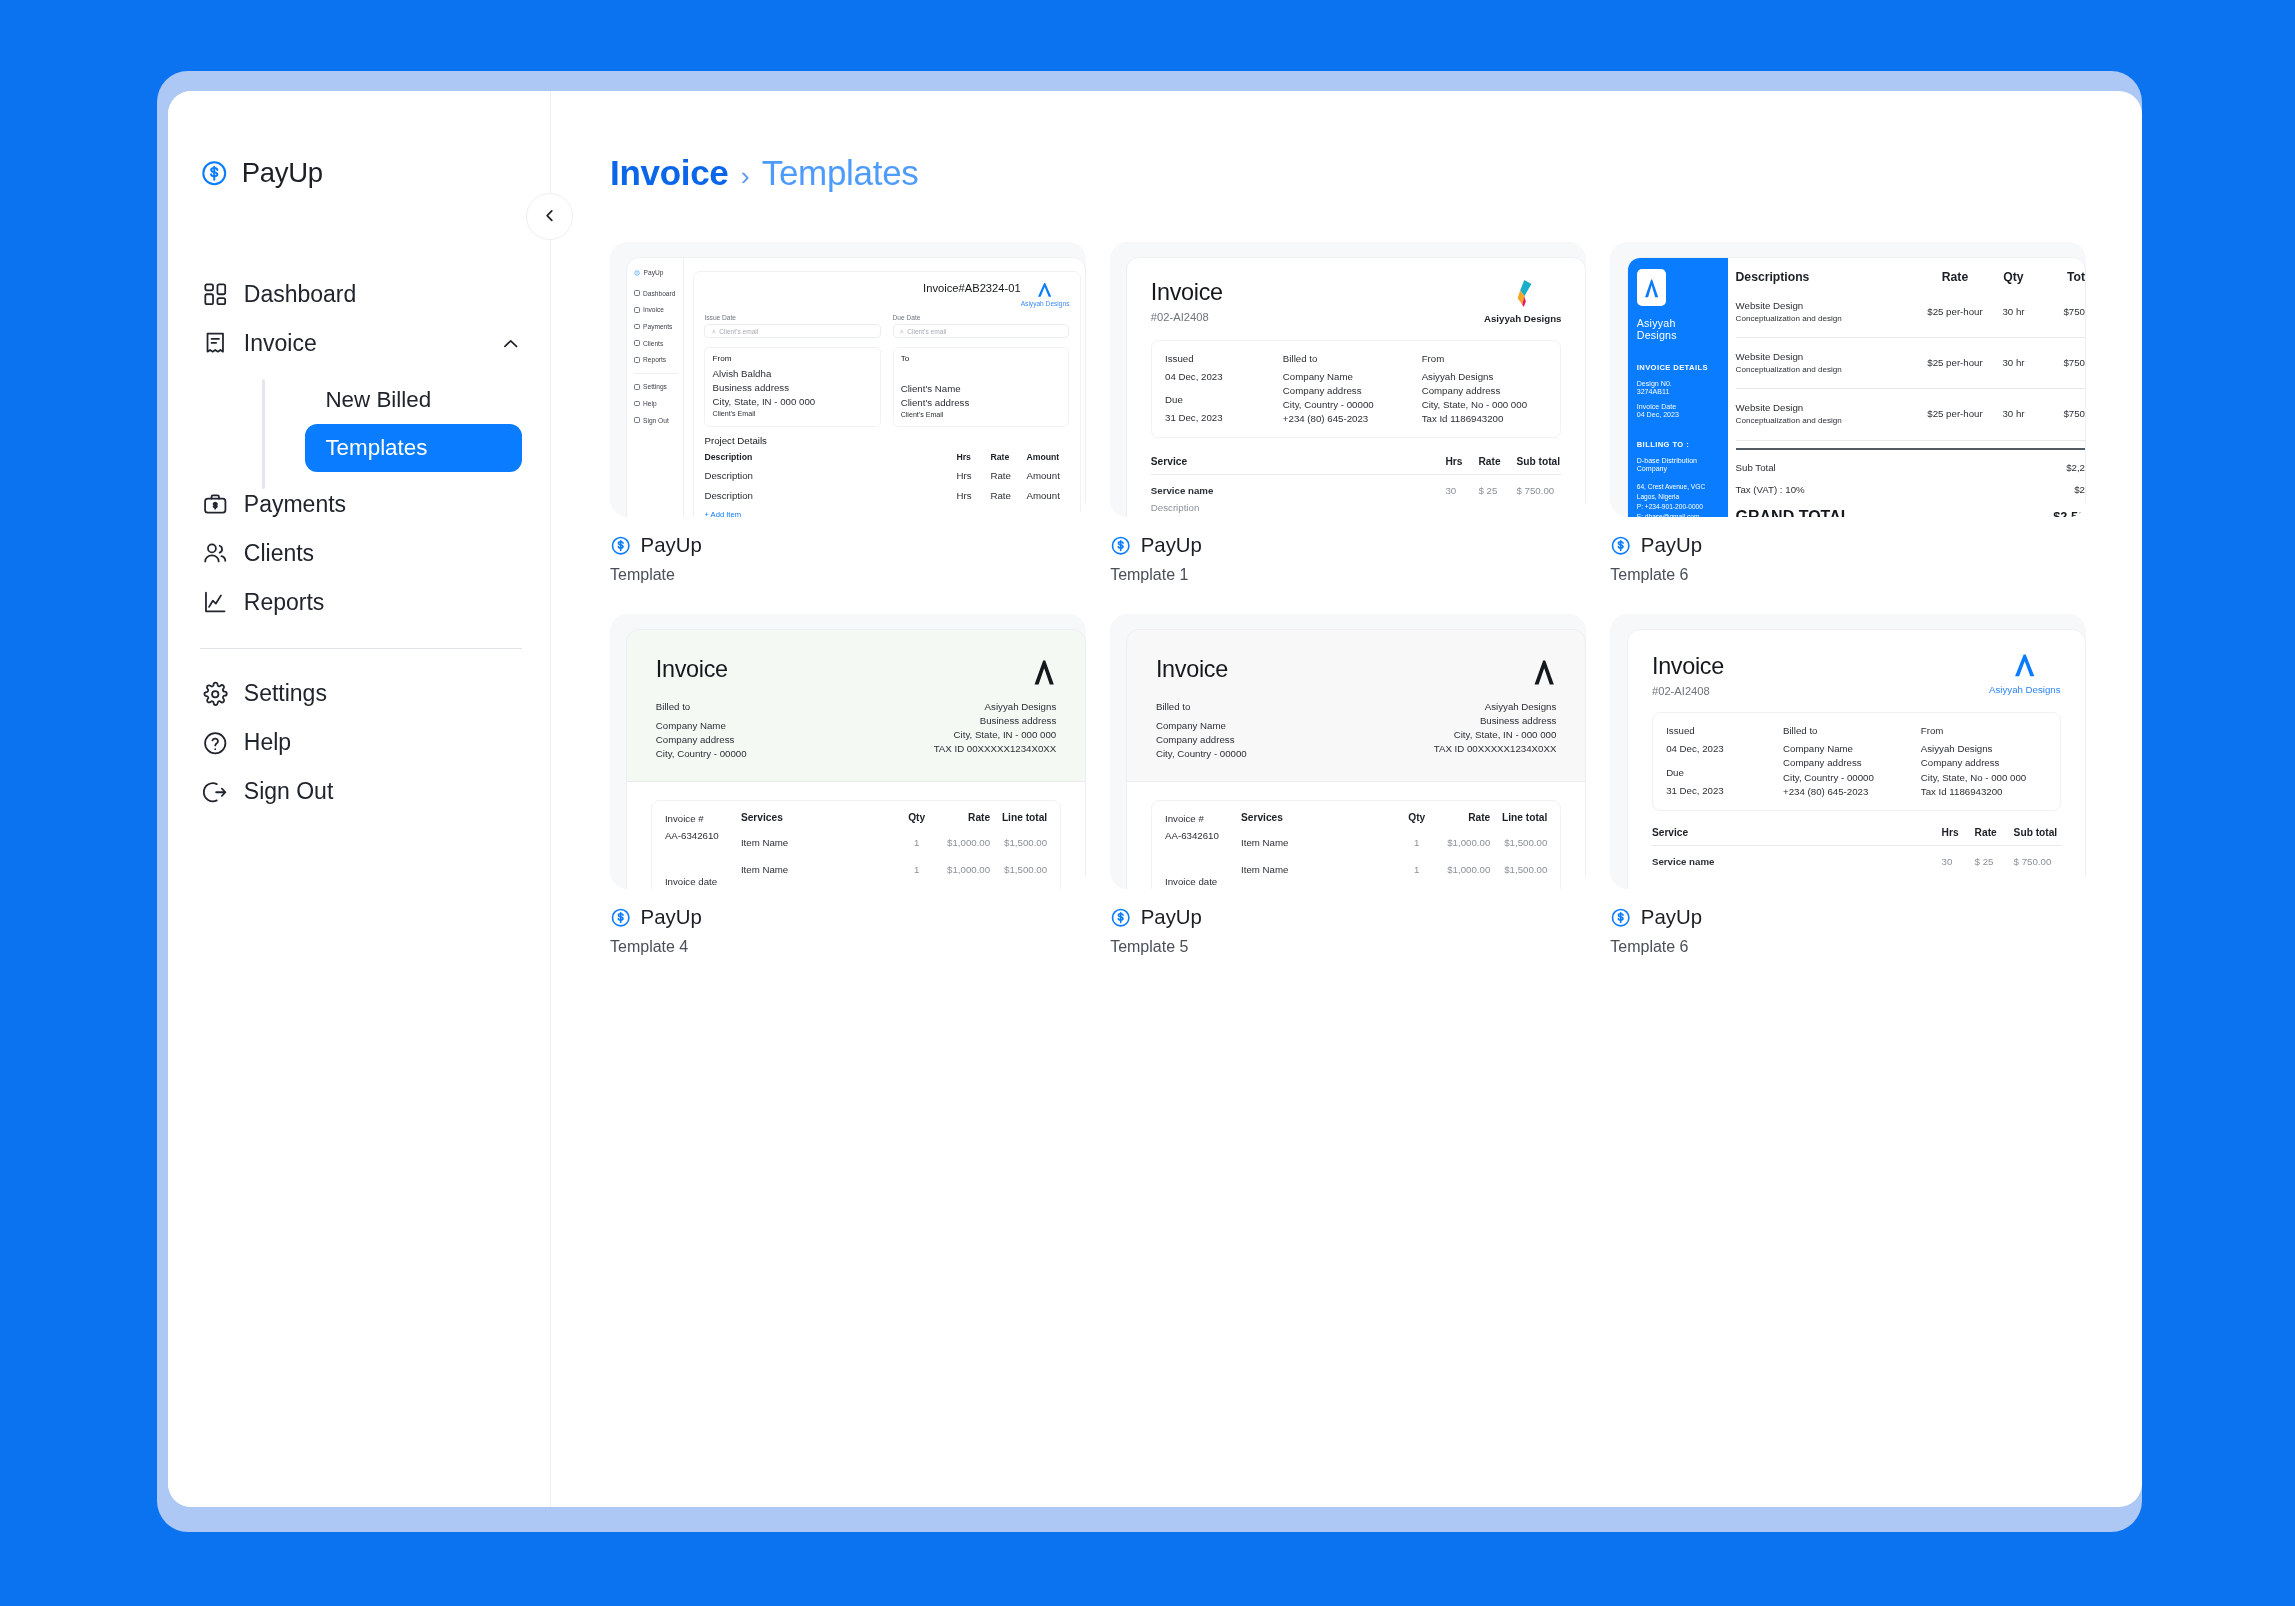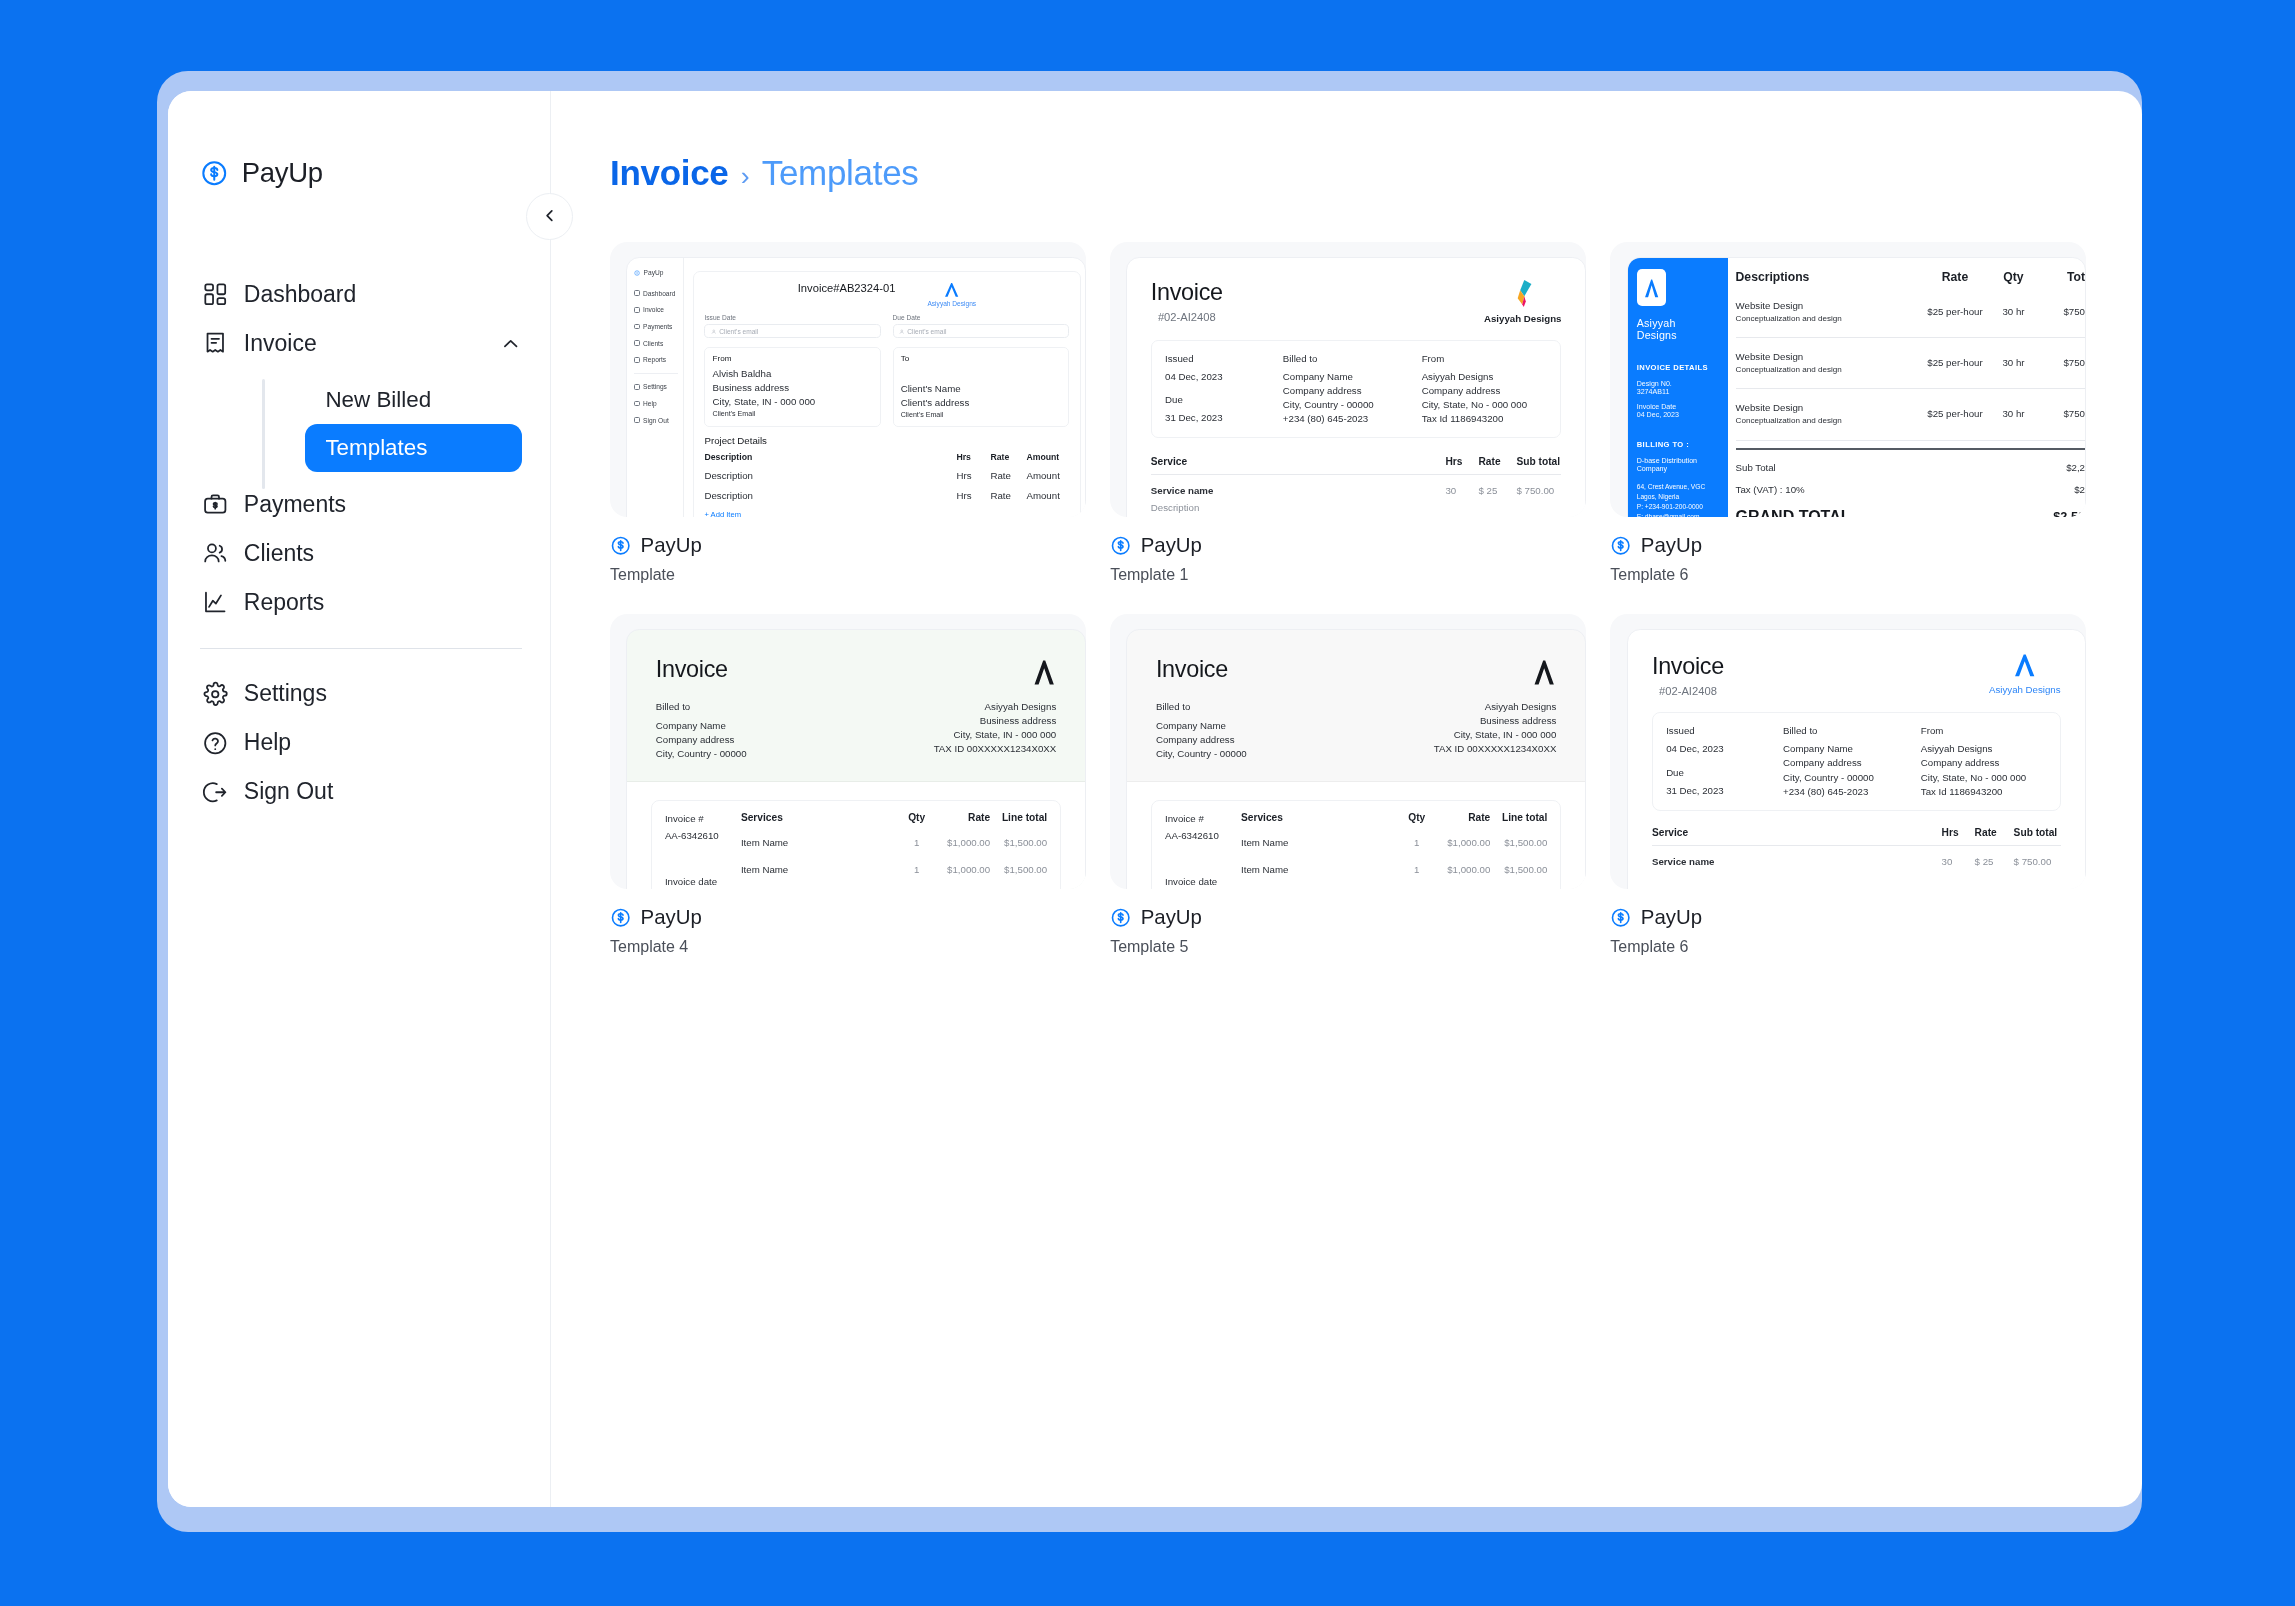--- a/index.html
+++ b/index.html
@@ -96,21 +96,21 @@
   .card-brand { display: flex; align-items: center; gap: 9.2px; }
   .card-brand .m { width: 21.4px; height: 21.4px; flex: 0 0 21.4px; }
   .card-brand .n { font-size: 20.4px; color: #1C1F26; }
   .card-sub { margin-top: 9.2px; font-size: 16px; color: #4A4F59; }
 
   
   .mini { font-size: 9.7px; color: #2B2F36; line-height: 1.45; }
   .mini .muted { color: #8B9099; }
   .mini .b { font-weight: bold; }
   .mini-title { font-size: 23.4px; color: #15181D; letter-spacing: -0.3px; }
-  .mini-sub { font-size: 11.2px; color: #6E747E; margin-top: 5.1px; text-align: center; }
+  .mini-sub { font-size: 11.2px; color: #6E747E; margin-top: 5.1px; }
   .row { display: flex; }
   .hdr-row { display: flex; font-size: 10.2px; font-weight: bold; color: #1B1F26; }
   .line { height: 1px; background: #E7E9ED; }
 
   
   .t0-wrap { position: absolute; inset: 0; }
   .t0-side { position: absolute; left: 0; top: 0; width: 57px; bottom: 0; border-right: 1px solid #EEF0F3; padding: 11.2px 0 0 7.1px; }
   .t0-side .l { font-size: 6.6px; color: #3A3F47; margin-bottom: 9.7px; display: flex; gap: 3.1px; align-items: center;}
   .t0-dot { width: 5.6px; height: 5.6px; border: 0.7px solid #6F7681; border-radius: 1.5px; flex: 0 0 5.6px;}
   .t0-body { position: absolute; left: 66px; right: 4.1px; top: 13.2px; bottom: 0; }
@@ -312,21 +312,21 @@
                       <span>Help</span>
                     </div>
                   <div class="l">
                       <span class="t0-dot"></span>
                       <span>Sign Out</span>
                     </div>
                 </div>
 
                 <div class="t0-body">
                   <div class="t0-panel">
-                    <div style="display:flex;justify-content:center;align-items:flex-start;gap:32px;">
+                    <div style="display:flex;justify-content:flex-end;align-items:flex-start;">
                       <div style="font-size:11.2px;color:#15181D;">Invoice#AB2324-01</div>
                       <div style="text-align:center;">
                         <svg width="17.3" height="15.3" viewBox="0 0 34 30">
                             <path d="M4 29 L16 2 L18 2 L30 29 L25 29 L17 10 L9 29 Z" fill="#0A7CFF"></path>
                           </svg>
                         <div style="font-size:6.6px;color:#3D8BF5;margin-top:1px;">Asiyyah Designs</div>
                       </div>
                     </div>
 
                     <div style="display:flex;gap:11.2px;margin-top:7.1px;">

